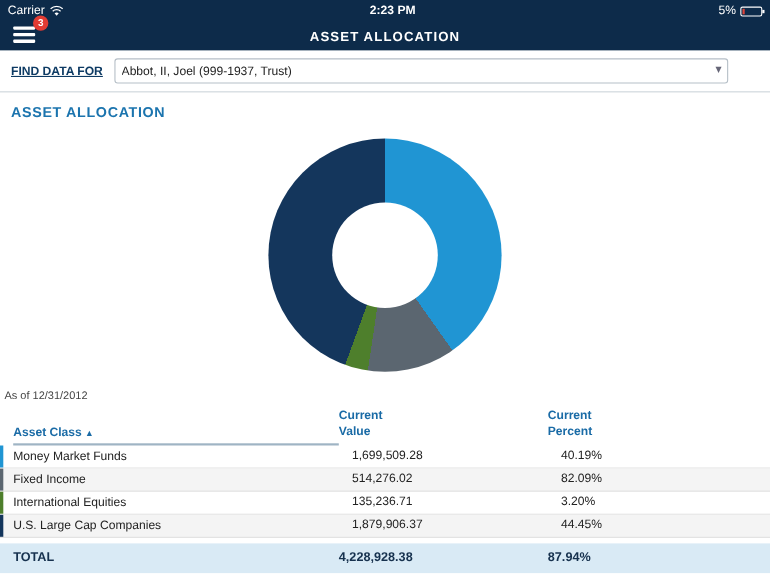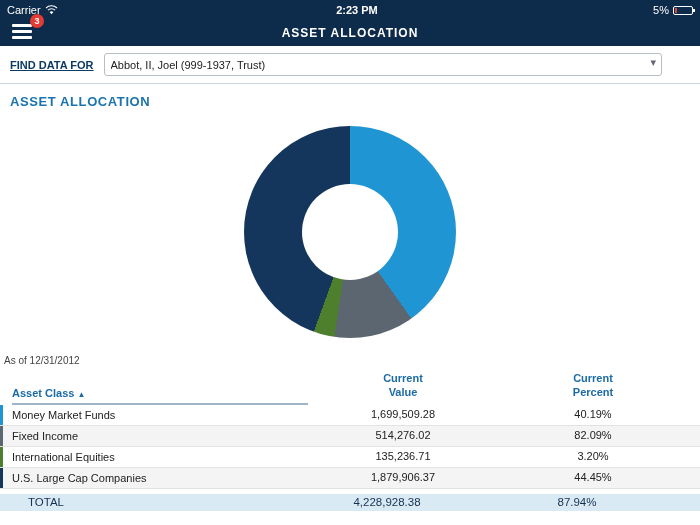--- a/index.html
+++ b/index.html
@@ -44,32 +44,32 @@
   .chart-area { height:242px; display:flex; align-items:center; justify-content:center; }
   .donut { width:212px; height:212px; border-radius:50%; position:relative; }
   .donut::after { content:""; position:absolute; inset:58px; background:#fff; border-radius:50%; }
 
   .as-of { text-align:left; padding:2px 4px 4px; font-size:10px; color:#444; }
 
   
   .thead { display:flex; align-items:flex-end; padding:2px 12px 0 12px;
     color:#1a6ba6; font-weight:bold; font-size:11px; }
   .c1 { flex:1; }
-  .c2, .c3 { width:190px; text-align:center; white-space:pre-line; line-height:1.25; }
+  .c2, .c3 { width:190px; text-align:left; white-space:pre-line; line-height:1.25; }
   .thead .c1 { border-bottom:2px solid #9fb4c4; padding-bottom:4px; align-self:flex-end; }
   .thead .c2, .thead .c3 { padding-bottom:5px; }
   .sort-icon { font-size:8px; margin-left:3px; }
 
-  .trow { display:flex; align-items:center; height:21px; padding-right:12px;
+  .trow { display:flex; align-items:center; height:21px; padding-right:0;
     border-bottom:1px solid #e2e2e2; font-size:11px; color:#222; cursor:default; }
   .trow.alt { background:#f4f4f4; }
   .cbar { width:3px; align-self:stretch; margin-right:9px; flex:none; }
 
-  .total-row { display:flex; align-items:center; height:17px; background:#d9eaf5;
-    margin-top:5px; padding:0 28px; font-weight:normal; color:#16314e; font-size:11.5px; }
+  .total-row { display:flex; align-items:center; height:27px; background:#d9eaf5;
+    margin-top:5px; padding:0 12px; font-weight:bold; color:#16314e; font-size:11.5px; }
 </style>
 </head>
 <body>
 
 <div class="topbar">
   <div class="statusbar">
     <span class="sb-time">2:23 PM</span>
     <span class="sb-left">
       <span>Carrier</span>
       <svg width="13" height="10" viewBox="0 0 13 10">

